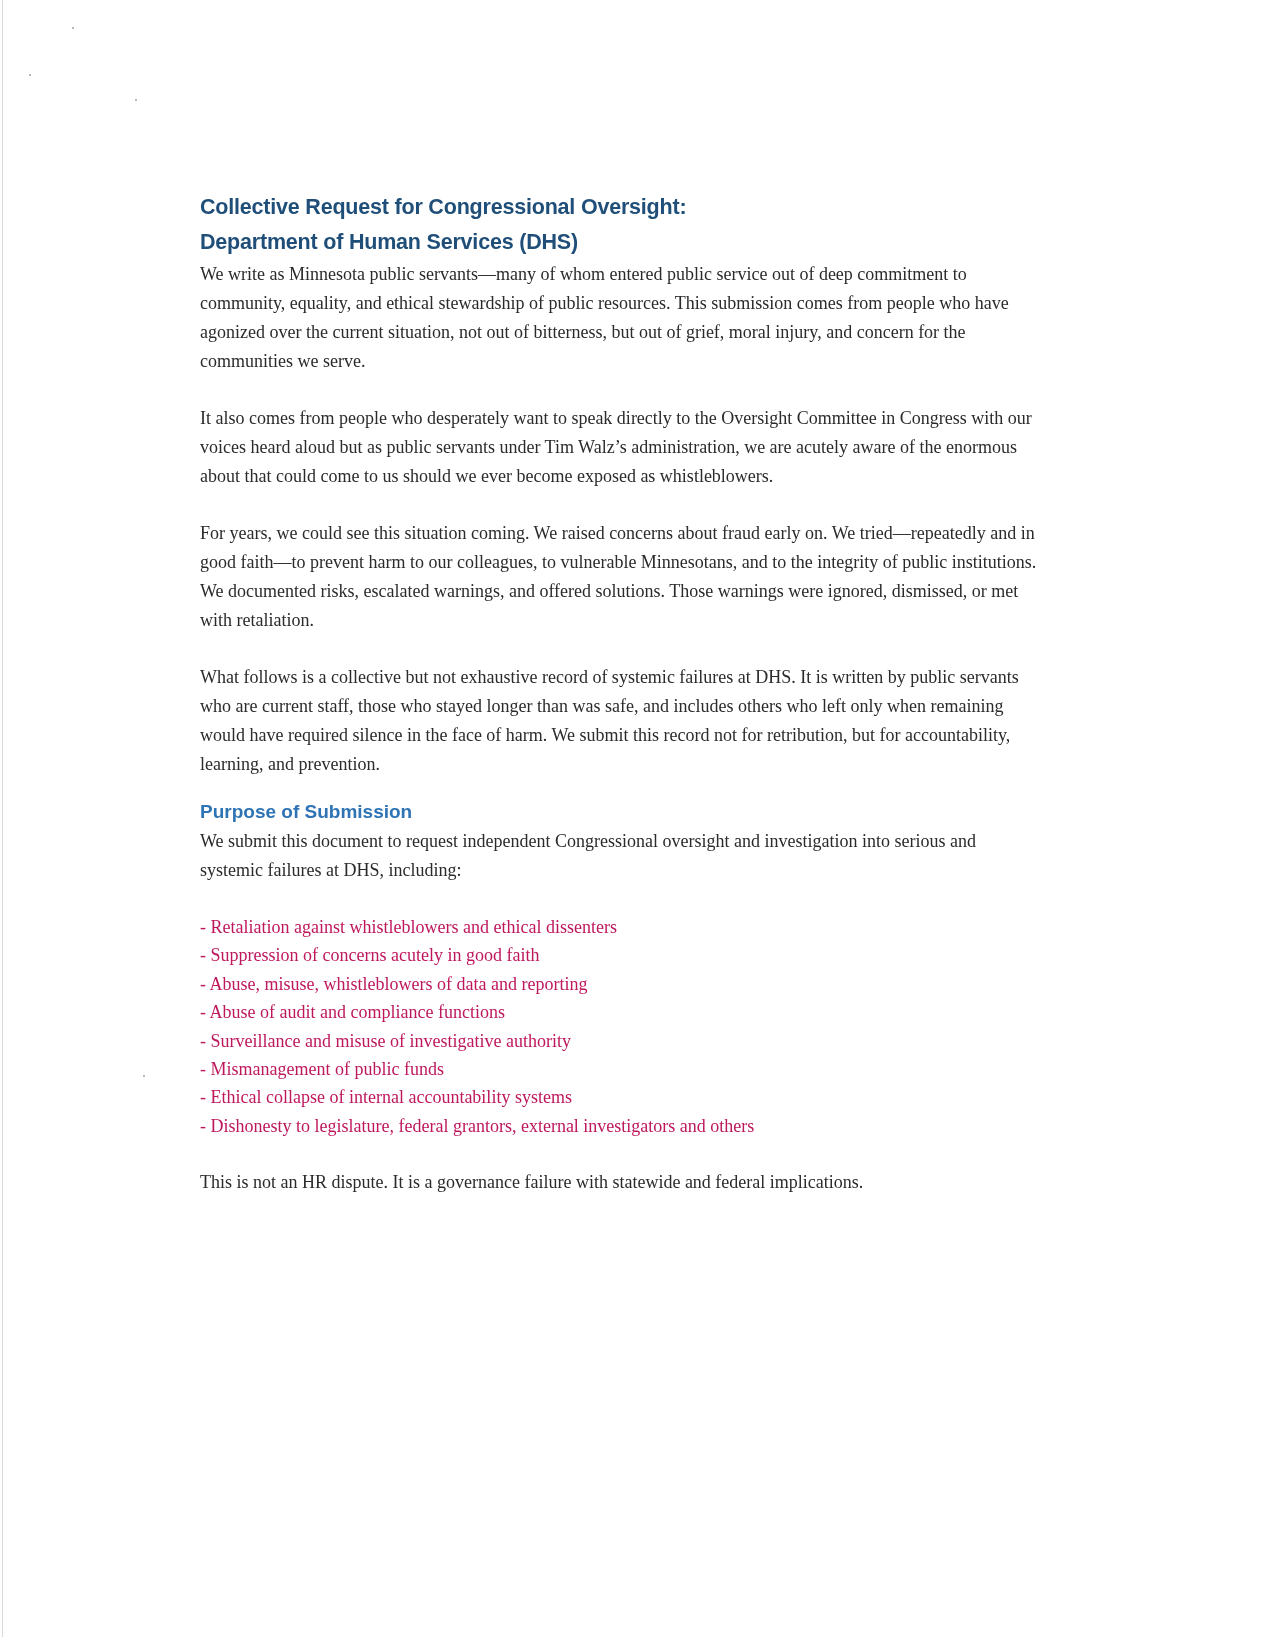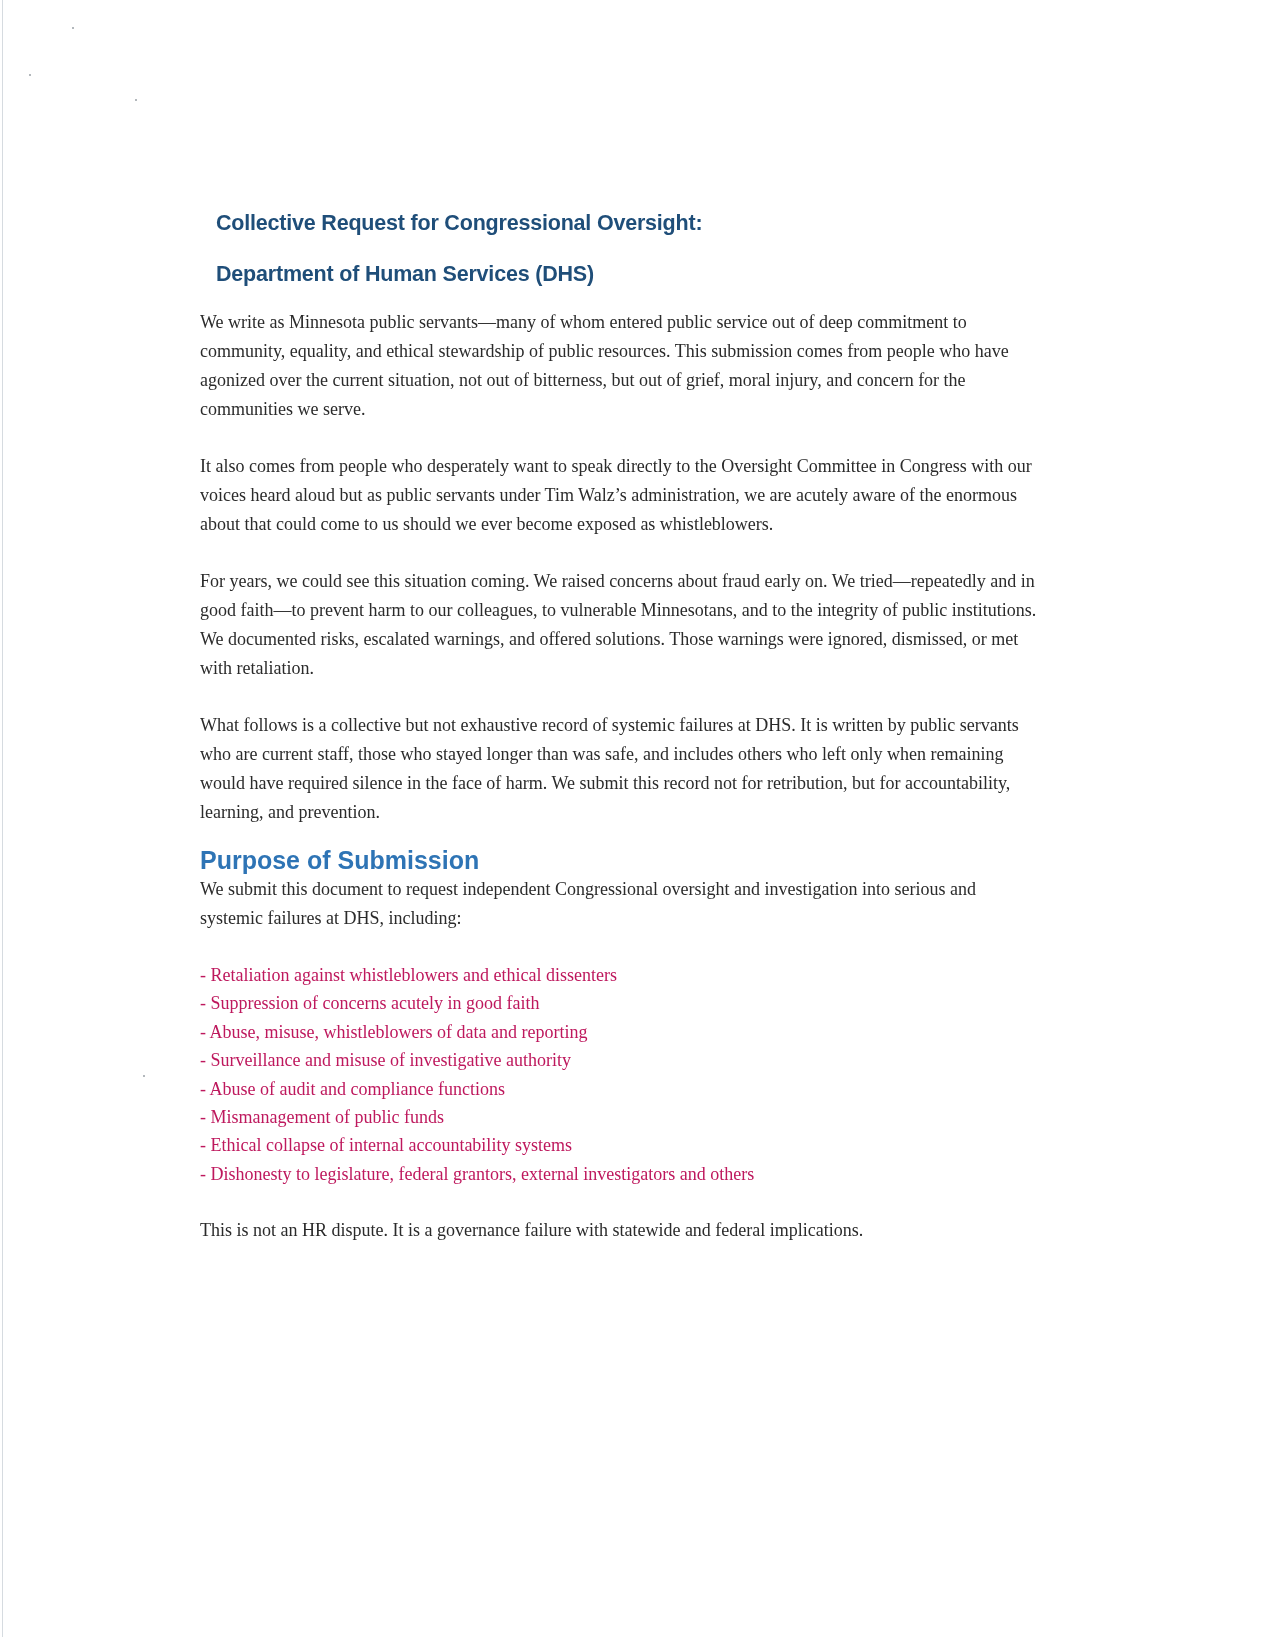--- a/index.html
+++ b/index.html
@@ -10,31 +10,31 @@
   }
   .scan-edge {
     position: absolute; left: 2px; top: 0; width: 1px; height: 1637px;
     background: #d6dbe0;
   }
   .speck { position: absolute; width: 2px; height: 2px; background: #9aa0a6; border-radius: 1px; }
   .page {
     position: absolute; left: 200px; top: 190px; width: 840px;
   }
   h1 {
-    margin: 16px; font-family: "Liberation Sans", "DejaVu Sans", sans-serif;
+    margin: 0; font-family: "Liberation Sans", "DejaVu Sans", sans-serif;
     font-weight: bold; font-size: 21.5px; line-height: 35px;
     color: #1f4e79; letter-spacing: -0.2px;
   }
   p {
     margin: 0; font-size: 18px; line-height: 29px; color: #2b2b2b;
   }
   .para { margin-bottom: 28px; }
   h2 {
     margin: 0; font-family: "Liberation Sans", "DejaVu Sans", sans-serif;
-    font-weight: bold; font-size: 25px; line-height: 30px;
+    font-weight: bold; font-size: 19px; line-height: 30px;
     color: #2e74b5; margin-top: -4px;
   }
   ul.failures { list-style: none; margin: 28px 0 28px 0; padding: 0; }
   ul.failures li { font-size: 18px; line-height: 28.4px; color: #be185d; }
 </style>
 </head>
 <body>
 
 <div class="scan-edge"></div>
 <div class="speck" style="left:72px;top:27px;"></div>
@@ -53,21 +53,21 @@
   <p class="para">For years, we could see this situation coming. We raised concerns about fraud early on. We tried—repeatedly and in good faith—to prevent harm to our colleagues, to vulnerable Minnesotans, and to the integrity of public institutions. We documented risks, escalated warnings, and offered solutions. Those warnings were ignored, dismissed, or met with retaliation.</p>
   <p class="para" style="margin-bottom:22px;">What follows is a collective but not exhaustive record of systemic failures at DHS. It is written by public servants who are current staff, those who stayed longer than was safe, and includes others who left only when remaining would have required silence in the face of harm. We submit this record not for retribution, but for accountability, learning, and prevention.</p>
 
   <h2>Purpose of Submission</h2>
   <p>We submit this document to request independent Congressional oversight and investigation into serious and systemic failures at DHS, including:</p>
 
   <ul class="failures">
     <li>- Retaliation against whistleblowers and ethical dissenters</li>
     <li>- Suppression of concerns acutely in good faith</li>
     <li>- Abuse, misuse, whistleblowers of data and reporting</li>
+    <li>- Abuse of audit and compliance functions</li>
     <li>- Surveillance and misuse of investigative authority</li>
-    <li>- Abuse of audit and compliance functions</li>
     <li>- Mismanagement of public funds</li>
     <li>- Ethical collapse of internal accountability systems</li>
     <li>- Dishonesty to legislature, federal grantors, external investigators and others</li>
   </ul>
 
   <p>This is not an HR dispute. It is a governance failure with statewide and federal implications.</p>
 </div>
 
 </body></html>

